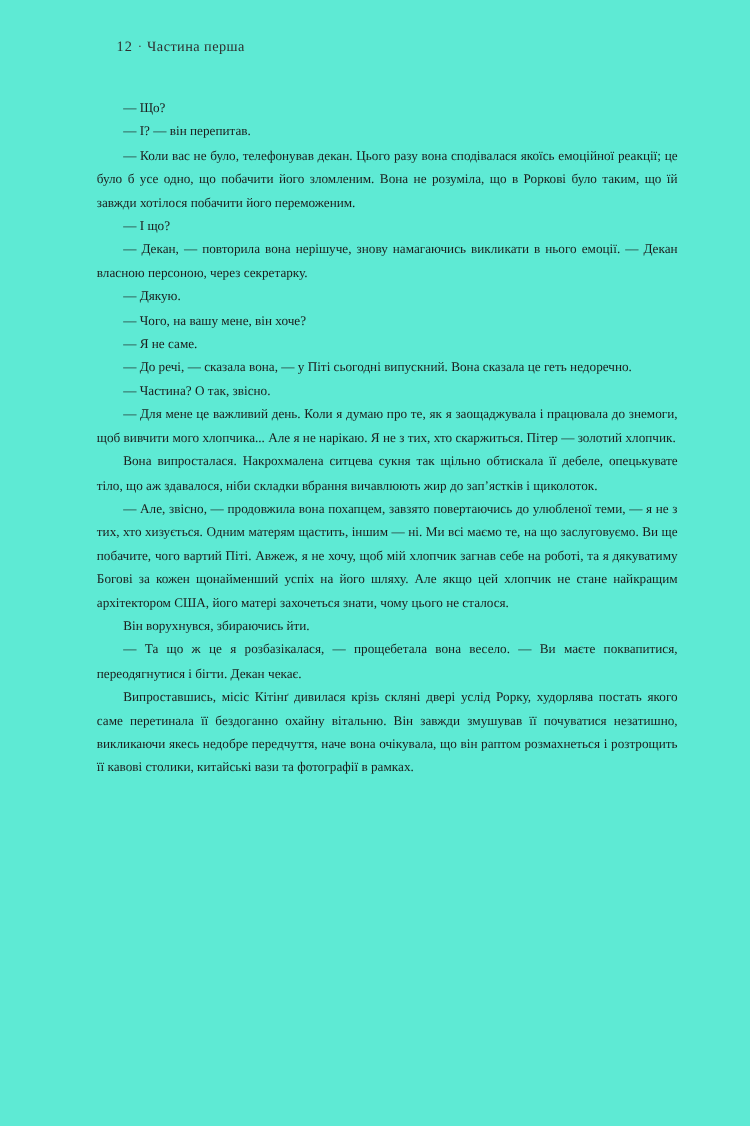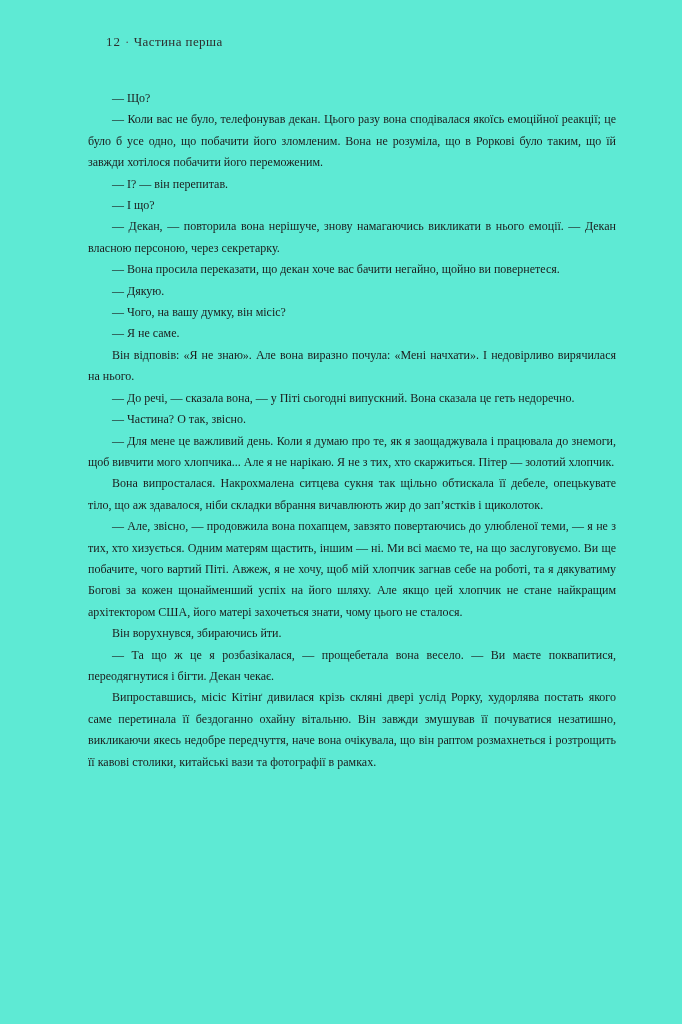--- a/index.html
+++ b/index.html
@@ -56,37 +56,35 @@
 <div class="page">
 
   <div class="running-header">
     <span class="pagenum">12</span><span class="sep">·</span><span class="section">Частина перша</span>
   </div>
 
   <div class="text-block">
 
       <p>— Що?</p>
 
+      <p>— І? — він перепитав.</p>
+
       <p>— Коли вас не було, телефонував декан. Цього разу вона сподівалася якоїсь емоційної реакції; це було б усе одно, що побачити його зломленим. Вона не розуміла, що в Роркові було таким, що їй завжди хотілося побачити його переможеним.</p>
-
-      <p>— І? — він перепитав.</p>
 
       <p>— І що?</p>
 
       <p>— Декан, — повторила вона нерішуче, знову намагаючись викликати в нього емоції. — Декан власною персоною, через секретарку.</p>
 
-      <p>— Вона просила переказати, що декан хоче вас бачити негайно, щойно ви повернетеся.</p>
 
       <p>— Дякую.</p>
 
-      <p>— Чого, на вашу думку, він місіс?</p>
+      <p>— Чого, на вашу мене, він хоче?</p>
 
       <p>— Я не саме.</p>
 
-      <p>Він відповів: «Я не знаю». Але вона виразно почула: «Мені начхати». І недовірливо вирячилася на нього.</p>
 
       <p>— До речі, — сказала вона, — у Піті сьогодні випускний. Вона сказала це геть недоречно.</p>
 
       <p>— Частина? О так, звісно.</p>
 
       <p>— Для мене це важливий день. Коли я думаю про те, як я заощаджувала і працювала до знемоги, щоб вивчити мого хлопчика... Але я не нарікаю. Я не з тих, хто скаржиться. Пітер — золотий хлопчик.</p>
 
       <p>Вона випросталася. Накрохмалена ситцева сукня так щільно обтискала її дебеле, опецькувате тіло, що аж здавалося, ніби складки вбрання вичавлюють жир до зап’ястків і щиколоток.</p>
 
       <p>— Але, звісно, — продовжила вона похапцем, завзято повертаючись до улюбленої теми, — я не з тих, хто хизується. Одним матерям щастить, іншим — ні. Ми всі маємо те, на що заслуговуємо. Ви ще побачите, чого вартий Піті. Авжеж, я не хочу, щоб мій хлопчик загнав себе на роботі, та я дякуватиму Богові за кожен щонайменший успіх на його шляху. Але якщо цей хлопчик не стане найкращим архітектором США, його матері захочеться знати, чому цього не сталося.</p>

